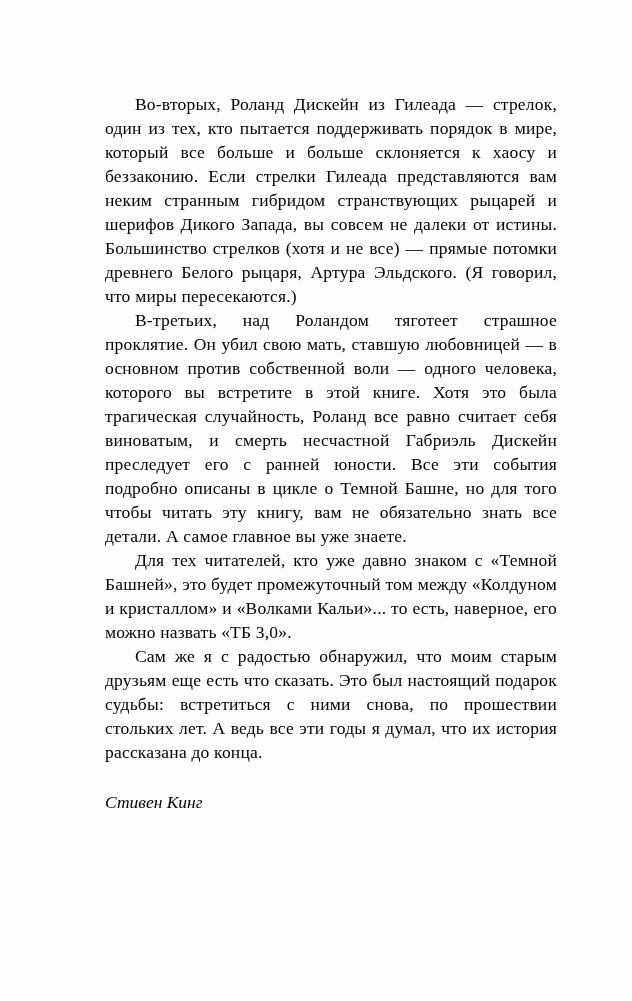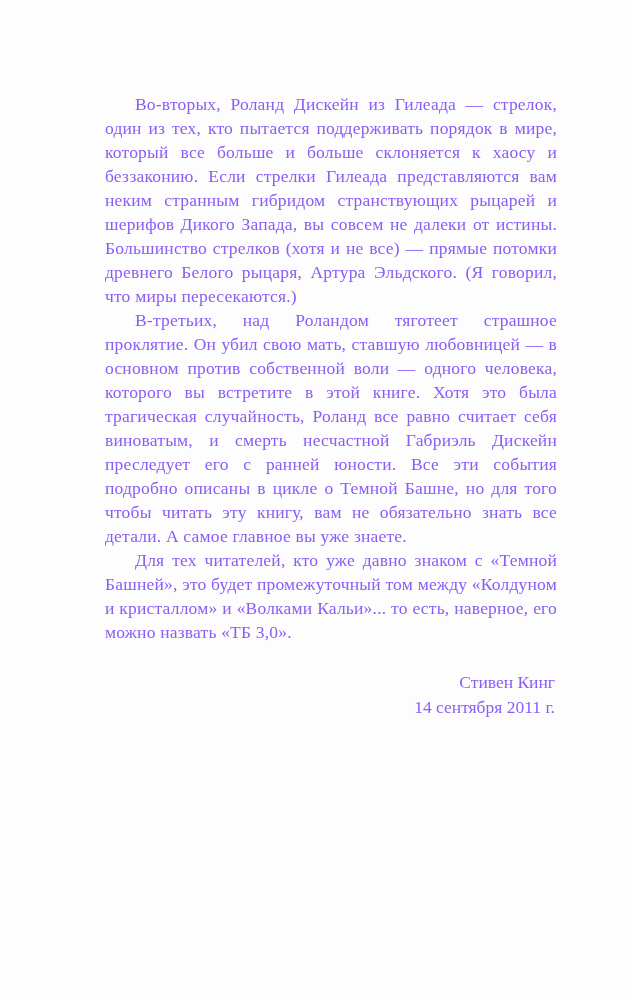--- a/index.html
+++ b/index.html
@@ -7,50 +7,50 @@
     padding: 0;
     background: #ffffff;
   }
   .book-page {
     position: relative;
     width: 632px;
     height: 1001px;
     background: #fdfdfd;
     overflow: hidden;
     font-family: "Liberation Serif", "DejaVu Serif", serif;
-    color: #8b5cf6;
+    color: #000000;
   }
   .text-block {
     position: absolute;
     top: 92px;
     left: 105px;
     width: 452px;
   }
   .text-block p {
     margin: 0;
     font-size: 17.5px;
     line-height: 24px;
     text-align: justify;
     text-indent: 30px;
     letter-spacing: 0.2px;
   }
   .signature {
     margin-top: 26px;
-    text-align: right;
+    font-style: italic;
     font-size: 17.5px;
     line-height: 25px;
     padding-right: 2px;
   }
 </style>
 </head>
 <body>
 
 <div class="book-page">
   <div class="text-block">
     <p>Во-вторых, Роланд Дискейн из Гилеада — стрелок, один из тех, кто пытается поддерживать порядок в мире, который все больше и больше склоняется к хаосу и беззаконию. Если стрелки Гилеада представляются вам неким странным гибридом странствующих рыцарей и шерифов Дикого Запада, вы совсем не далеки от истины. Большинство стрелков (хотя и не все) — прямые потомки древнего Белого рыцаря, Артура Эльдского. (Я говорил, что миры пересекаются.)</p>
     <p>В-третьих, над Роландом тяготеет страшное проклятие. Он убил свою мать, ставшую любовницей — в основном против собственной воли — одного человека, которого вы встретите в этой книге. Хотя это была трагическая случайность, Роланд все равно считает себя виноватым, и смерть несчастной Габриэль Дискейн преследует его с ранней юности. Все эти события подробно описаны в цикле о Темной Башне, но для того чтобы читать эту книгу, вам не обязательно знать все детали. А самое главное вы уже знаете.</p>
     <p>Для тех читателей, кто уже давно знаком с «Темной Башней», это будет промежуточный том между «Колдуном и кристаллом» и «Волками Кальи»... то есть, наверное, его можно назвать «ТБ 3,0».</p>
+    <p>Сам же я с радостью обнаружил, что моим старым друзьям еще есть что сказать. Это был настоящий подарок судьбы: встретиться с ними снова, по прошествии стольких лет. А ведь все эти годы я думал, что их история рассказана до конца.</p>
     <div class="signature">
       <div>Стивен Кинг</div>
-      <div>14 сентября 2011 г.</div>
     </div>
   </div>
 </div>
 
 </body></html>

